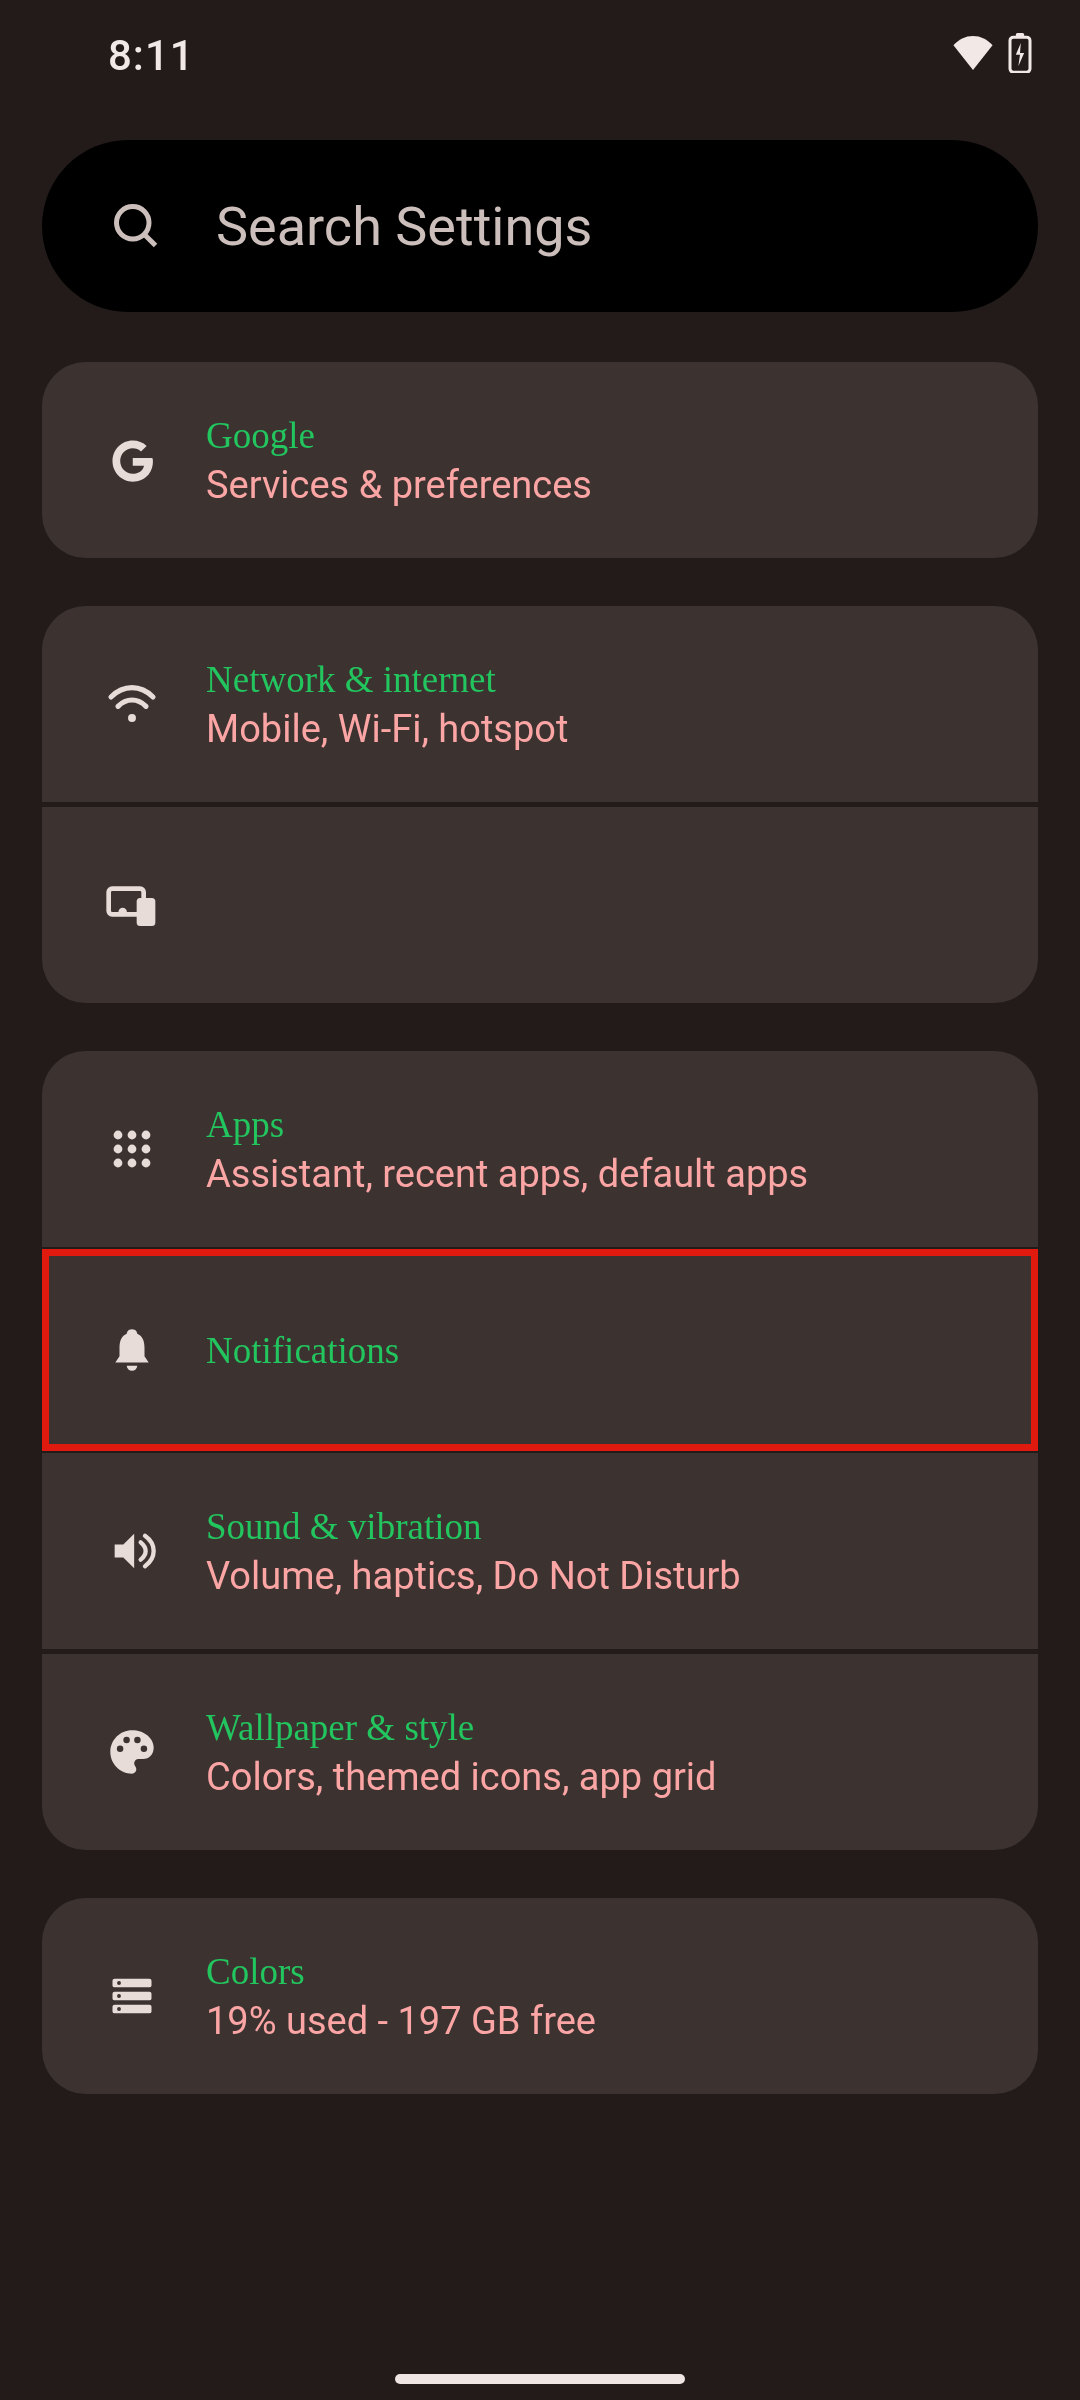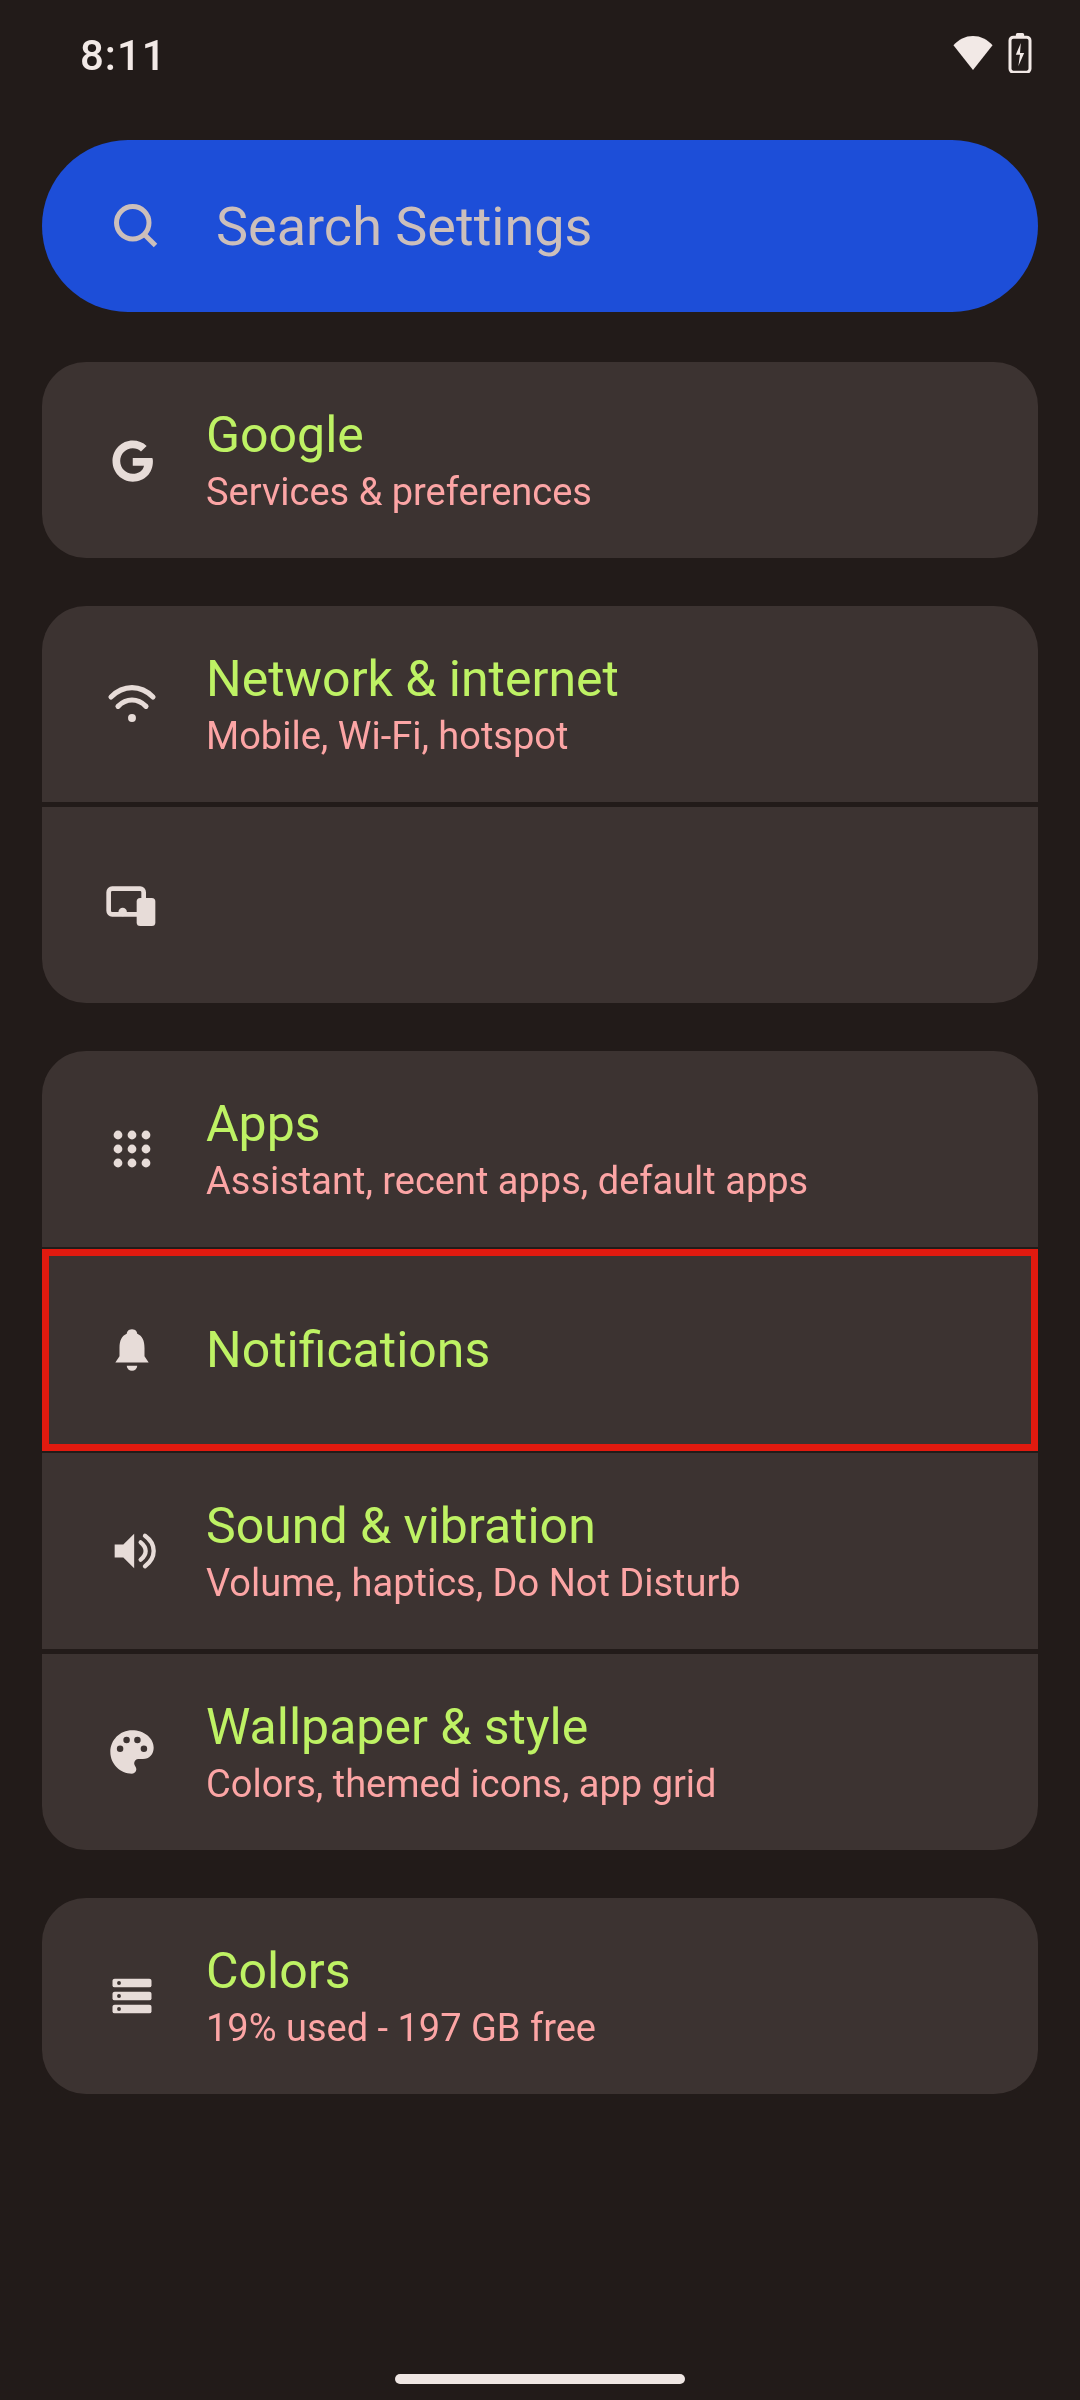--- a/index.html
+++ b/index.html
@@ -10,35 +10,36 @@
     overflow: hidden;
     position: relative;
   }
   .status-bar {
     height: 110px;
     display: flex;
     align-items: center;
     justify-content: space-between;
     padding: 0 48px 0 80px;
     color: #f2e9e6;
+    margin-left: 28px;
   }
   .status-time {
     font-size: 42px;
     font-weight: 500;
     letter-spacing: 1px;
   }
   .status-right {
     display: flex;
     align-items: center;
     gap: 14px;
   }
   .search-pill {
     margin: 30px 42px 50px 42px;
     height: 172px;
-    background: #1d4ed8;
+    background: #000000;
     border-radius: 86px;
     display: flex;
     align-items: center;
     padding: 0 58px 0 54px;
     gap: 40px;
   }
   .search-placeholder {
     color: #ccbfbb;
     font-size: 54px;
     font-weight: 400;
@@ -59,21 +60,21 @@
   .icon-wrap {
     width: 80px;
     height: 80px;
     display: flex;
     align-items: center;
     justify-content: center;
     flex-shrink: 0;
     color: #e7dcd8;
   }
   .texts { display: flex; flex-direction: column; gap: 6px; }
-  .title { color: #bef264; font-size: 50px; font-weight: 400; }
+  .title { color: #22c55e; font-size: 37px; font-weight: 400; font-family: Liberation Serif, serif; }
   .subtitle { color: #fca5a5; font-size: 38px; font-weight: 400; }
   .highlight {
     position: absolute;
     border: 7px solid #e11a0f;
     left: 48px;
     width: 988px;
     top: 1299px;
     height: 195px;
     pointer-events: none;
     z-index: 10;

